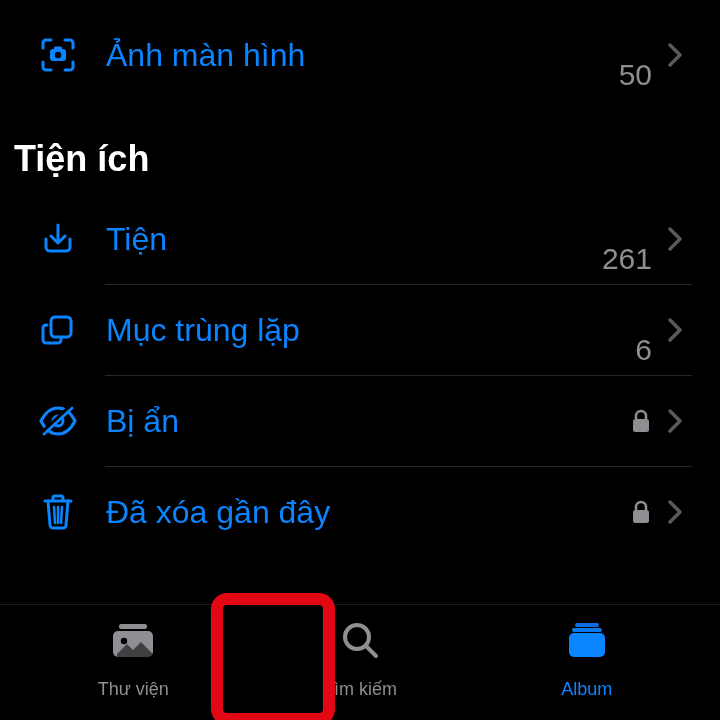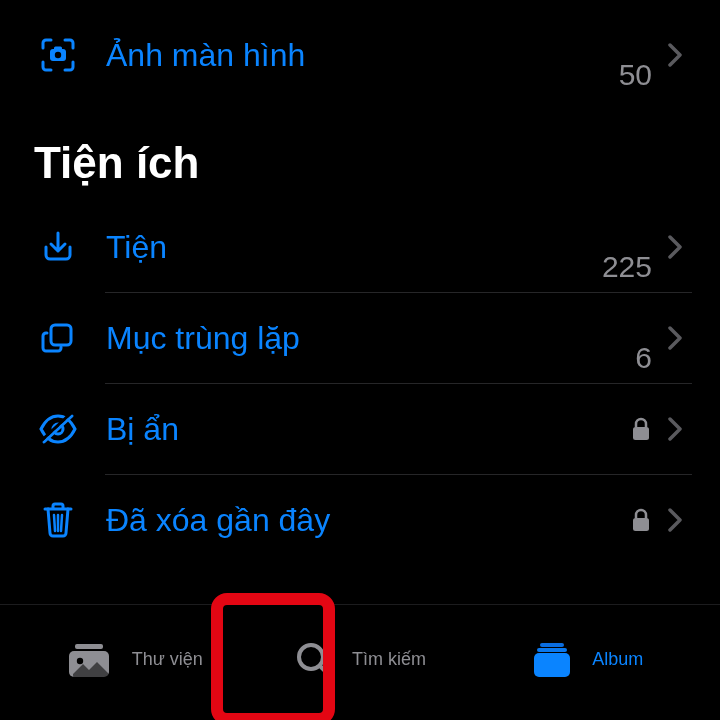--- a/index.html
+++ b/index.html
@@ -41,44 +41,44 @@
   }
 
   .divider {
     height: 1px;
     background: #262628;
     margin-left: 105px;
     margin-right: 28px;
   }
 
   .section-header {
-    padding: 38px 34px 14px 34px;
-    font-size: 44px;
+    padding: 38px 34px 14px 14px;
+    font-size: 36px;
     font-weight: 700;
     color: #fff;
   }
 
   
   .tabbar {
     position: absolute;
     left: 0; right: 0; bottom: 0;
     height: 104px;
     background: #000;
     border-top: 1px solid #1c1c1e;
     display: flex;
     align-items: center;
     justify-content: space-around;
     padding: 6px 20px 0 20px;
   }
   .tab {
     flex: 1 1 0;
     display: flex;
-    flex-direction: row;
+    flex-direction: column;
     align-items: center;
-    justify-content: center;
+    justify-content: space-between;
     color: #8e8e93;
     gap: 18px;
   }
   .tab.active { color: #0a84ff; }
   .tab-icon { height: 42px; display: flex; align-items: center; justify-content: center; }
   .tab-label { font-size: 18px; }
 
   
   .highlight {
     position: absolute;
@@ -122,21 +122,21 @@
     <div class="section-header">Tiện ích</div>
 
     <div class="row">
       <span class="icon">
         <svg width="36" height="36" viewBox="0 0 36 36">
           <path d="M6 18 v8 a4 4 0 0 0 4 4 h16 a4 4 0 0 0 4-4 v-8" fill="none" stroke="#0a84ff" stroke-width="3" stroke-linecap="round"></path>
           <path d="M18 4 v18 M11 15 l7 7 l7-7" fill="none" stroke="#0a84ff" stroke-width="3" stroke-linecap="round" stroke-linejoin="round"></path>
         </svg>
       </span>
       <span class="label">Tiện</span>
-      <span class="value">225</span>
+      <span class="value">261</span>
       <span class="chev">
         <svg width="14" height="24" viewBox="0 0 14 24">
             <path d="M2 2 L12 12 L2 22" fill="none" stroke="#5a5a5e" stroke-width="3.5" stroke-linecap="round" stroke-linejoin="round"></path>
           </svg>
       </span>
     </div>
     <div class="divider"></div>
 
     <div class="row">
       <span class="icon">

